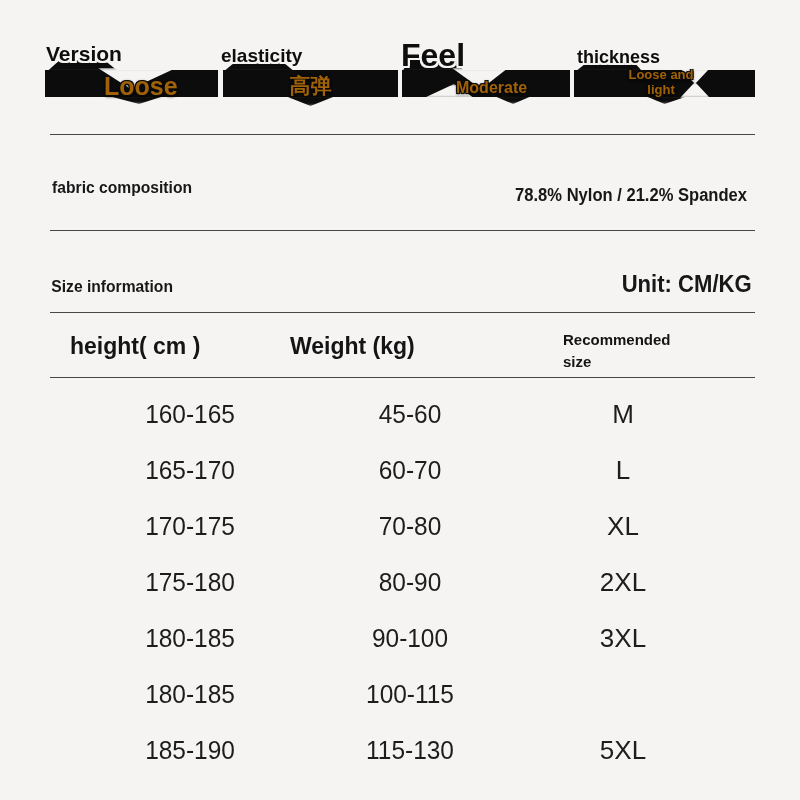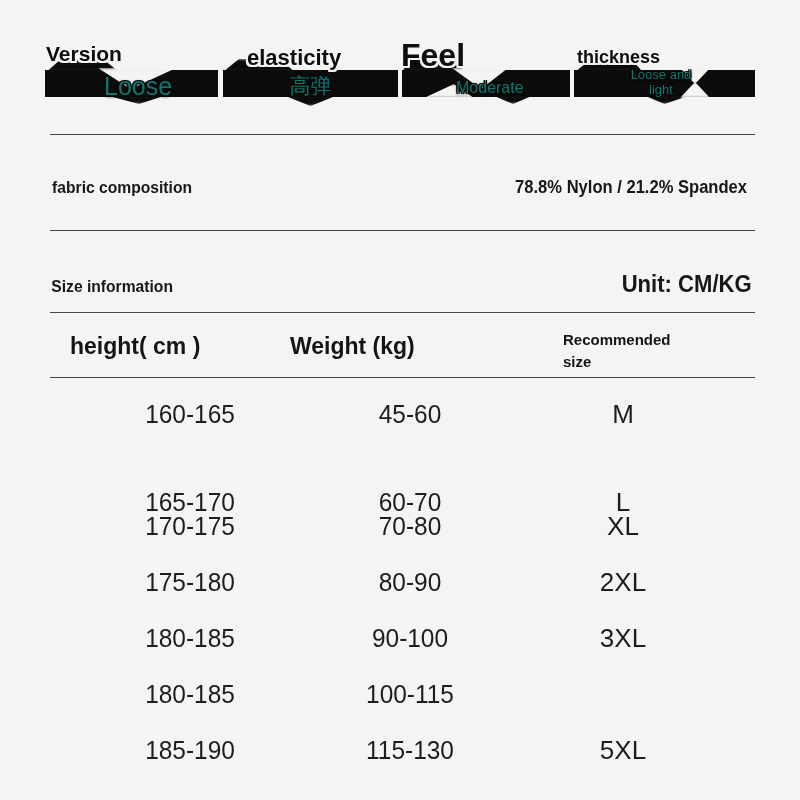--- a/index.html
+++ b/index.html
@@ -12,21 +12,21 @@
   }
   #page{position:relative;width:800px;height:800px;}
 
   
   .attr-label{
     position:absolute;z-index:4;font-weight:bold;color:#0e0e0e;white-space:nowrap;
     text-shadow:-2px -2px 0 #f5f4f3,2px -2px 0 #f5f4f3,-2px 2px 0 #f5f4f3,2px 2px 0 #f5f4f3,
                 -2px 0 0 #f5f4f3,2px 0 0 #f5f4f3,0 -2px 0 #f5f4f3,0 2px 0 #f5f4f3;
   }
   #lbl-version{left:46px;top:42px;font-size:21px;}
-  #lbl-elasticity{left:221px;top:45px;font-size:22px;margin-left:26px;}
+  #lbl-elasticity{left:221px;top:45px;font-size:19px;}
   #lbl-feel{left:401px;top:37px;font-size:32px;}
   #lbl-thickness{left:577px;top:47px;font-size:18px;}
 
   .bar{position:absolute;top:70px;height:27px;background:#0c0c0c;z-index:1;}
   #bar1{left:45px;width:173px;}
   #bar2{left:223px;width:175px;}
   #bar3{left:402px;width:168px;}
   #bar4{left:574px;width:181px;}
 
   .bump{position:absolute;background:#0c0c0c;filter:blur(1.4px);z-index:1;}
@@ -42,56 +42,56 @@
   #n4a{left:680px;top:68px;width:30px;height:16px;clip-path:polygon(0 0,100% 0,50% 100%);}
   #n4b{left:680px;top:82px;width:30px;height:16px;clip-path:polygon(50% 0,100% 100%,0 100%);}
 
   .dbump{position:absolute;background:#0c0c0c;filter:blur(1.8px);z-index:1;}
   #d1{left:105px;top:95px;width:62px;height:9px;clip-path:polygon(0 0,100% 0,55% 100%);}
   #d2{left:283px;top:95px;width:55px;height:11px;clip-path:polygon(0 0,100% 0,50% 100%);}
   #d3{left:492px;top:95px;width:42px;height:9px;clip-path:polygon(0 0,100% 0,50% 100%);}
   #d4{left:643px;top:95px;width:48px;height:9px;clip-path:polygon(0 0,100% 0,45% 100%);}
 
   .attr-value{
-    position:absolute;z-index:5;font-weight:normal;color:#0f766e;white-space:nowrap;
+    position:absolute;z-index:5;font-weight:bold;color:#a16207;white-space:nowrap;
     text-shadow:-1px -1px 0 #0a0a0a,1px -1px 0 #0a0a0a,-1px 1px 0 #0a0a0a,1px 1px 0 #0a0a0a,
                 0 2px 3px rgba(0,0,0,.65),0 0 3px rgba(0,0,0,.6);
   }
   #val-version{left:104px;top:72px;font-size:25px;}
   #val-elasticity{left:223px;width:175px;top:72px;font-size:21px;text-align:center;}
   #val-feel{left:456px;top:79px;font-size:16px;}
   #val-thickness{left:627px;width:68px;top:67px;font-size:13px;line-height:15px;text-align:center;}
 
   
   .divider{position:absolute;left:50px;width:705px;height:1px;background:#474747;}
   #div1{top:134px;}
   #div2{top:230px;}
   #div3{top:312px;}
   #div4{top:377px;}
 
   
   .cond{display:inline-block;transform:scaleX(.92);}
   #fabric-label{position:absolute;left:46px;top:178px;font-size:17px;font-weight:bold;transform-origin:left center;}
-  #fabric-value{position:absolute;right:43px;top:177px;font-size:18px;font-weight:bold;transform-origin:right center;}
+  #fabric-value{position:absolute;right:43px;top:185px;font-size:18px;font-weight:bold;transform-origin:right center;}
 
   
   #size-title{position:absolute;left:46px;top:277px;font-size:17px;font-weight:bold;transform-origin:left center;}
   #size-unit{position:absolute;right:43px;top:270px;font-size:24px;font-weight:bold;transform-origin:right center;}
 
   .th{position:absolute;text-align:left;font-weight:bold;color:#141414;}
   #th1{left:70px;width:240px;top:333px;font-size:23px;}
   #th2{left:290px;width:240px;top:333px;font-size:23px;}
   #th3{left:563px;width:120px;top:329px;font-size:15px;line-height:22px;}
 
   .trow{position:absolute;left:0;width:636px;height:30px;}
   .td{position:absolute;text-align:center;font-size:26px;color:#1d1d1d;}
   .td1{left:70px;width:240px;transform:scaleX(.94);}
   .td2{left:290px;width:240px;transform:scaleX(.94);}
   .td3{left:503px;width:240px;}
-  #row0{top:399px;} #row1{top:455px;margin-top:32px;} #row2{top:511px;}
+  #row0{top:399px;} #row1{top:455px;} #row2{top:511px;}
   #row3{top:567px;} #row4{top:623px;} #row5{top:679px;} #row6{top:735px;}
 </style>
 </head>
 <body>
 
 <div id="page">
 
   <div>
     <span class="attr-label" id="lbl-version">Version</span>
     <span class="attr-label" id="lbl-elasticity">elasticity</span>

